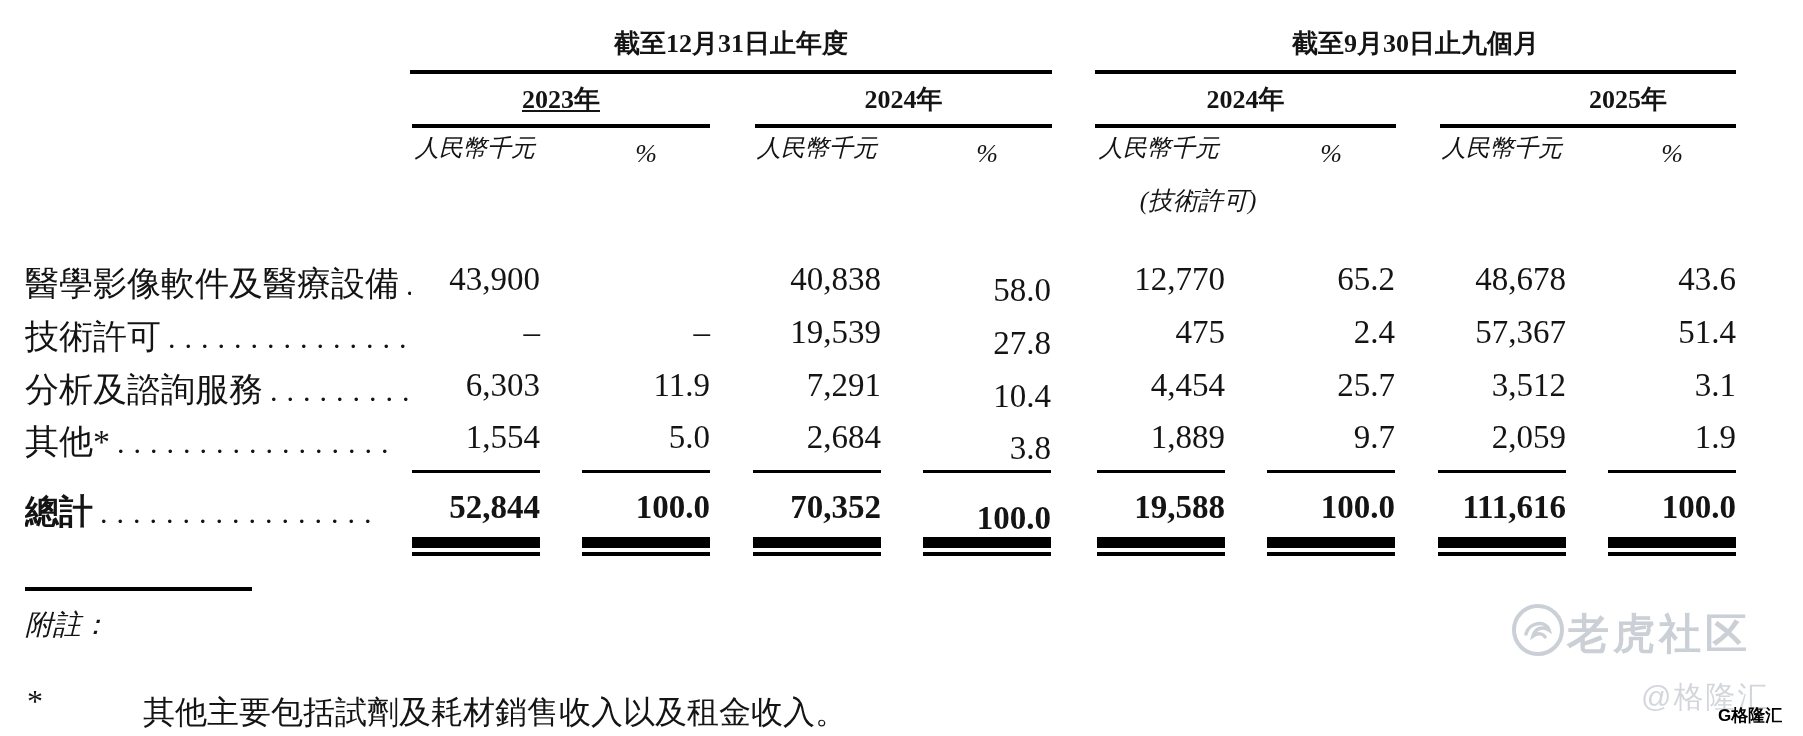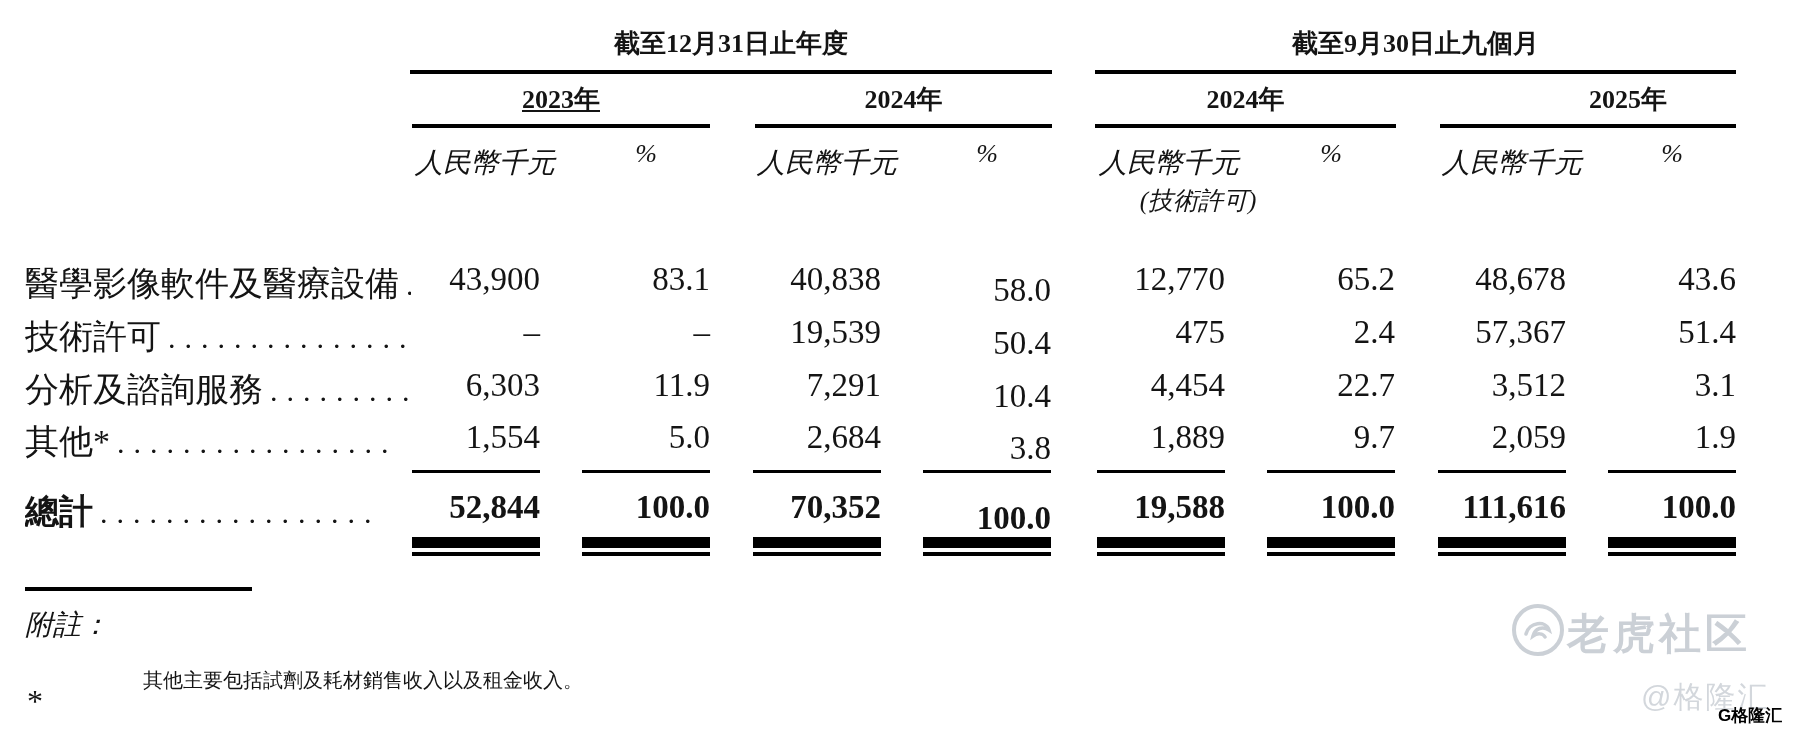--- a/index.html
+++ b/index.html
@@ -3,40 +3,40 @@
 <meta charset="utf-8">
 <style>
   html,body { margin:0; padding:0; background:#ffffff; }
   .page {
     position:relative; width:1803px; height:736px; background:#ffffff;
     font-family:"Liberation Serif", serif; color:#141414; overflow:hidden;
   }
   .rule { position:absolute; background:#000; }
   .grp-title { position:absolute; top:26px; font-size:26px; font-weight:bold; text-align:center; white-space:nowrap; }
   .year { position:absolute; top:82px; font-size:26px; font-weight:bold; text-align:center; white-space:nowrap; }
-  .amt-hdr { position:absolute; top:144px; font-size:28px; font-style:italic; white-space:nowrap; }
+  .amt-hdr { position:absolute; top:132px; font-size:24px; font-style:italic; white-space:nowrap; }
   .pct-hdr { position:absolute; top:139px; font-size:26px; font-style:italic; text-align:center; }
   .unaudited { position:absolute; top:184px; font-size:25px; font-style:italic; text-align:center; }
   .rowlabel { position:absolute; left:25px; width:386px; font-size:34px; white-space:nowrap; overflow:hidden; }
   .rowlabel .dots { letter-spacing:9px; padding-left:7px; font-size:30px; }
   .cell { position:absolute; width:152px; font-size:33px; text-align:right; white-space:nowrap; }
   .bold { font-weight:bold; }
   .r0 { top:261px; } .r1 { top:314px; } .r2 { top:367px; } .r3 { top:419px; } .rt { top:489px; }
   .c0 { left:388px; } .c1 { left:558px; } .c2 { left:729px; } .c3 { left:899px;margin-top:11px; }
   .c4 { left:1073px; } .c5 { left:1243px; } .c6 { left:1414px; } .c7 { left:1584px; }
   .seg { height:3px; top:470px; }
   .seg-thick { height:11px; top:537px; }
   .seg-thin { height:4px; top:552px; }
   .s0 { left:412px; width:128px; } .s1 { left:582px; width:128px; }
   .s2 { left:753px; width:128px; } .s3 { left:923px; width:128px; }
   .s4 { left:1097px; width:128px; } .s5 { left:1267px; width:128px; }
   .s6 { left:1438px; width:128px; } .s7 { left:1608px; width:128px; }
   .note-head { position:absolute; left:25px; top:606px; font-size:28px; font-style:italic; }
   .fn-marker { position:absolute; left:27px; top:683px; font-size:32px; }
-  .fn-text { position:absolute; left:143px; top:667px; font-size:20px; white-space:nowrap; }
+  .fn-text { position:absolute; left:143px; top:691px; font-size:32px; white-space:nowrap; }
   .wm { color:#cbd0d6; font-family:"Liberation Sans", sans-serif; }
   .wm-tiger-text { position:absolute; left:1567px; top:606px; font-size:42px; letter-spacing:4px; font-weight:600; color:#cbd0d6; white-space:nowrap; }
   .wm-circle { position:absolute; left:1512px; top:604px; width:44px; height:44px; border:4px solid #cbd0d6; border-radius:50%; }
   .wm-glh { position:absolute; left:1641px; top:677px; font-size:30px; color:#d3d7dc; letter-spacing:2px; white-space:nowrap; }
   .wm-glh-logo { position:absolute; left:1718px; top:704px; font-size:17px; font-weight:bold; color:#000000; white-space:nowrap; }
 </style>
 </head>
 <body>
 
 <div class="page">
@@ -60,45 +60,44 @@
   <div class="amt-hdr" style="left:757px;">人民幣千元</div>
   <div class="pct-hdr" style="left:923px; width:128px;">%</div>
   <div class="amt-hdr" style="left:1099px;">人民幣千元</div>
   <div class="pct-hdr" style="left:1267px; width:128px;">%</div>
   <div class="amt-hdr" style="left:1442px;">人民幣千元</div>
   <div class="pct-hdr" style="left:1608px; width:128px;">%</div>
   <div class="unaudited" style="left:1083px; width:230px;">(技術許可)</div>
 
   <div class="rowlabel r0"><span>醫學影像軟件及醫療設備</span><span class="dots">...</span></div>
   <div class="cell r0 c0">43,900</div>
-  <div class="cell r0 c1">83.1</div>
   <div class="cell r0 c2">40,838</div>
   <div class="cell r0 c3">58.0</div>
   <div class="cell r0 c4">12,770</div>
   <div class="cell r0 c5">65.2</div>
   <div class="cell r0 c6">48,678</div>
   <div class="cell r0 c7">43.6</div>
 
   <div class="rowlabel r1"><span>技術許可</span><span class="dots">................</span></div>
   <div class="cell r1 c0">–</div>
   <div class="cell r1 c1">–</div>
   <div class="cell r1 c2">19,539</div>
-  <div class="cell r1 c3">50.4</div>
+  <div class="cell r1 c3">27.8</div>
   <div class="cell r1 c4">475</div>
   <div class="cell r1 c5">2.4</div>
   <div class="cell r1 c6">57,367</div>
   <div class="cell r1 c7">51.4</div>
 
   <div class="rowlabel r2"><span>分析及諮詢服務</span><span class="dots">..........</span></div>
   <div class="cell r2 c0">6,303</div>
   <div class="cell r2 c1">11.9</div>
   <div class="cell r2 c2">7,291</div>
   <div class="cell r2 c3">10.4</div>
   <div class="cell r2 c4">4,454</div>
-  <div class="cell r2 c5">22.7</div>
+  <div class="cell r2 c5">25.7</div>
   <div class="cell r2 c6">3,512</div>
   <div class="cell r2 c7">3.1</div>
 
   <div class="rowlabel r3"><span>其他*</span><span class="dots">.................</span></div>
   <div class="cell r3 c0">1,554</div>
   <div class="cell r3 c1">5.0</div>
   <div class="cell r3 c2">2,684</div>
   <div class="cell r3 c3">3.8</div>
   <div class="cell r3 c4">1,889</div>
   <div class="cell r3 c5">9.7</div>

